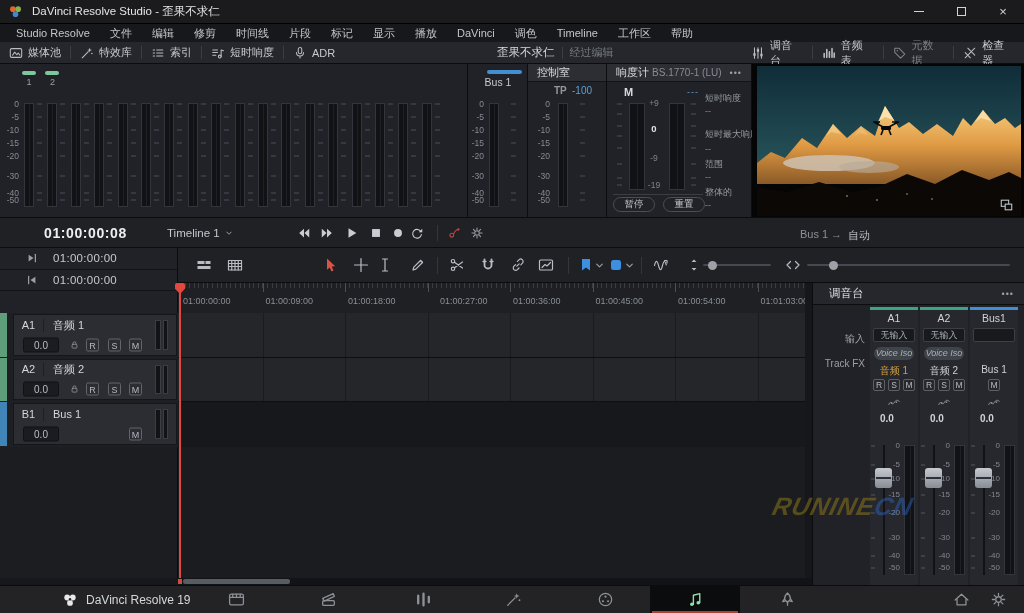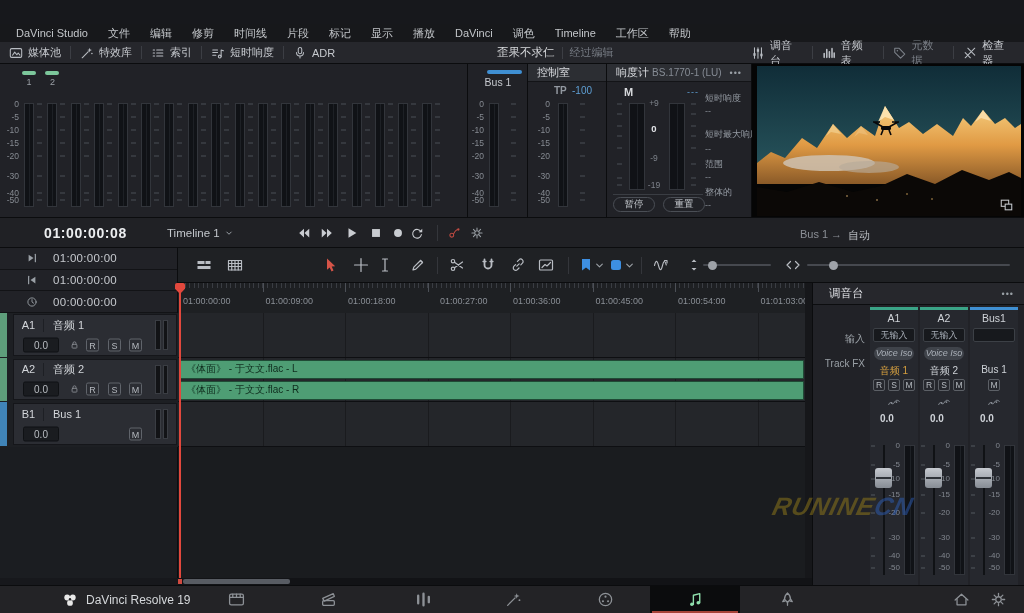--- a/index.html
+++ b/index.html
@@ -151,23 +151,44 @@
 .f-ic{position:absolute;top:5px;width:17px;height:17px;color:#8d9196}
 .f-active{position:absolute;left:650px;top:0;width:90px;height:27px;background:#0b0c0d;display:flex;align-items:center;justify-content:center;color:#8fe0ac}
 .f-active .icn{width:17px;height:17px}
 .f-redbar{position:absolute;left:652px;top:25px;width:86px;height:3px;background:#a84238}
 </style>
 </head>
 <body>
 
 <div id="app">
 
+  <div id="titlebar">
+    <span class="icn app-ic">
+        <svg viewBox="0 0 16 16">
+          <circle cx="5.2" cy="5.5" r="3" fill="#e0662e"></circle>
+          <circle cx="10.8" cy="5.5" r="3" fill="#8cc152" opacity=".92"></circle>
+          <circle cx="8" cy="10.8" r="3" fill="#4a90d9" opacity=".92"></circle>
+        </svg>
+      </span>
+    <span class="title">DaVinci Resolve Studio - 歪果不求仁</span>
+    <div id="wincontrols">
+      <span class="winbtn">
+          <span class="bar"></span>
+        </span>
+      <span class="winbtn">
+          <span class="box"></span>
+        </span>
+      <span class="winbtn close">
+          <span>×</span>
+        </span>
+    </div>
+  </div>
 
   <div id="menubar">
-      <span class="menu-item">DaVinci Studio</span>
+      <span class="menu-item">Studio Resolve</span>
       <span class="menu-item">文件</span>
       <span class="menu-item">编辑</span>
       <span class="menu-item">修剪</span>
       <span class="menu-item">时间线</span>
       <span class="menu-item">片段</span>
       <span class="menu-item">标记</span>
       <span class="menu-item">显示</span>
       <span class="menu-item">播放</span>
       <span class="menu-item">DaVinci</span>
       <span class="menu-item">调色</span>
@@ -672,29 +693,20 @@
       </div>
       <div class="ei-row">
         <span class="icn" style="width:12px;height:12px;">
           <svg viewBox="0 0 16 16" fill="none" stroke="currentColor" stroke-width="1.2" stroke-linecap="round" stroke-linejoin="round">
             <path d="M12.5 3.5L6 8l6.5 4.5z" fill="currentColor" stroke="none"></path>
             <path d="M3.5 3v10" stroke-width="1.6"></path>
           </svg>
         </span>
         <span>01:00:00:00</span>
       </div>
-      <div class="ei-row">
-        <span class="icn" style="width:12px;height:12px;">
-          <svg viewBox="0 0 16 16" fill="none" stroke="currentColor" stroke-width="1.2" stroke-linecap="round" stroke-linejoin="round">
-            <circle cx="8" cy="8" r="5.5"></circle>
-            <path d="M8 4.8V8l2.2 1.6"></path>
-          </svg>
-        </span>
-        <span>00:00:00:00</span>
-      </div>
     </div>
   <div id="tools">
       <span class="tool icn " style="left:18px">
         <svg viewBox="0 0 16 16" fill="none" stroke="currentColor" stroke-width="1.2" stroke-linecap="round" stroke-linejoin="round">
           <rect x="1.5" y="4" width="7" height="3" fill="currentColor" stroke="none"></rect>
           <rect x="9.5" y="4" width="5" height="3" fill="currentColor" stroke="none"></rect>
           <rect x="1.5" y="9" width="13" height="3" fill="currentColor" stroke="none"></rect>
         </svg>
       </span>
       <span class="tool icn " style="left:49px">
@@ -882,31 +894,20 @@
     </div>
   <div id="lanes">
       <div class="lane">
         <span class="gline" style="left:84.5px"></span>
         <span class="gline" style="left:167px"></span>
         <span class="gline" style="left:249.5px"></span>
         <span class="gline" style="left:332px"></span>
         <span class="gline" style="left:414.5px"></span>
         <span class="gline" style="left:497px"></span>
         <span class="gline" style="left:579.5px"></span>
-      </div>
-      <div class="lane">
-        <span class="gline" style="left:84.5px"></span>
-        <span class="gline" style="left:167px"></span>
-        <span class="gline" style="left:249.5px"></span>
-        <span class="gline" style="left:332px"></span>
-        <span class="gline" style="left:414.5px"></span>
-        <span class="gline" style="left:497px"></span>
-        <span class="gline" style="left:579.5px"></span>
-        <div class="clip" style="top:2px">《体面》 - 于文文.flac - L</div>
-        <div class="clip" style="top:23px">《体面》 - 于文文.flac - R</div>
       </div>
       <div class="lane">
         <span class="gline" style="left:84.5px"></span>
         <span class="gline" style="left:167px"></span>
         <span class="gline" style="left:249.5px"></span>
         <span class="gline" style="left:332px"></span>
         <span class="gline" style="left:414.5px"></span>
         <span class="gline" style="left:497px"></span>
         <span class="gline" style="left:579.5px"></span>
       </div>

